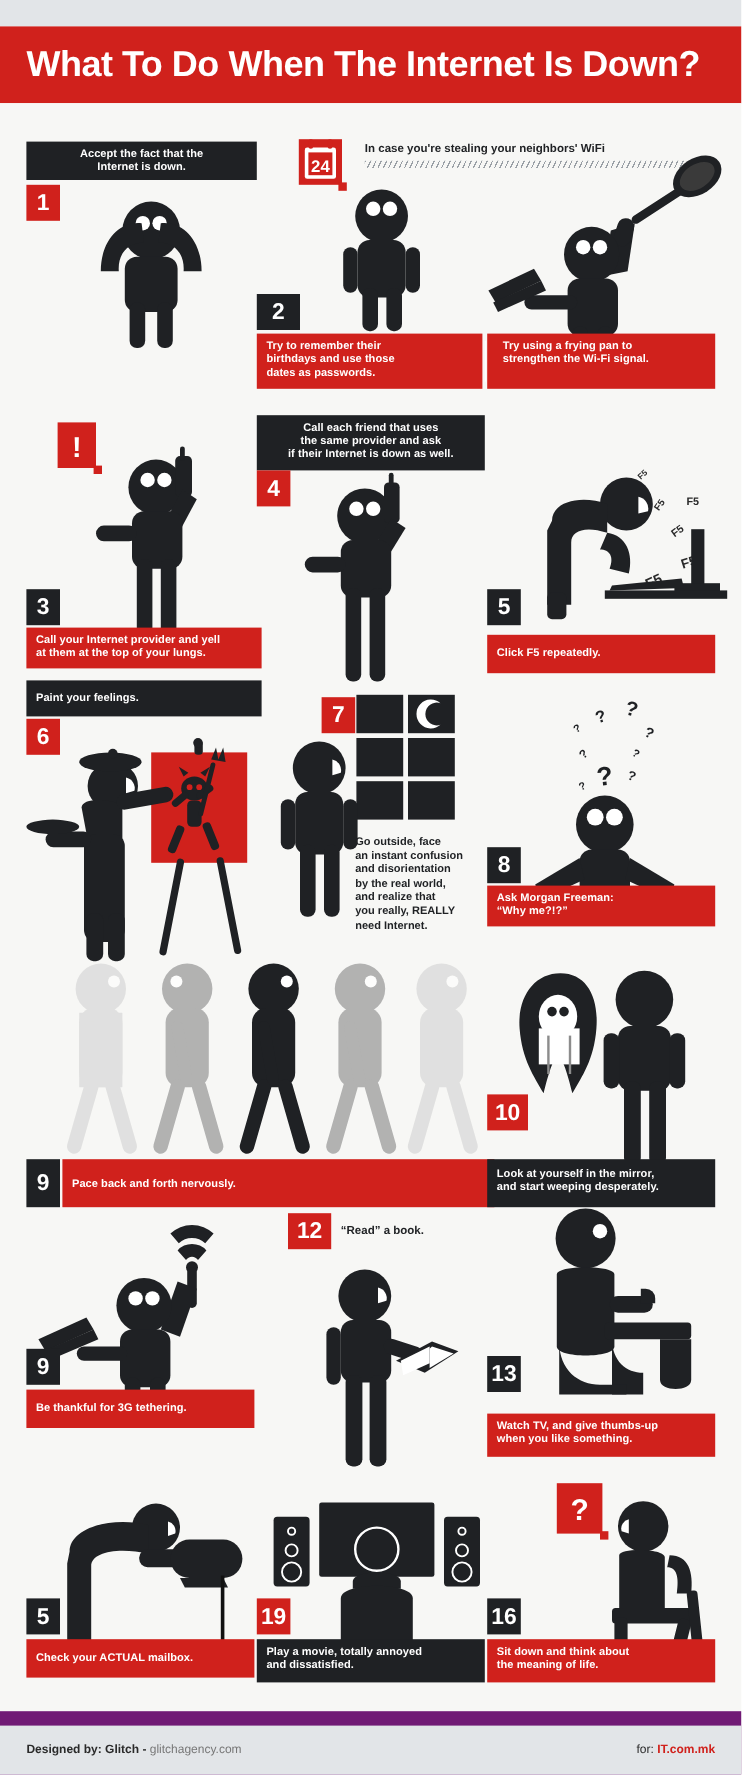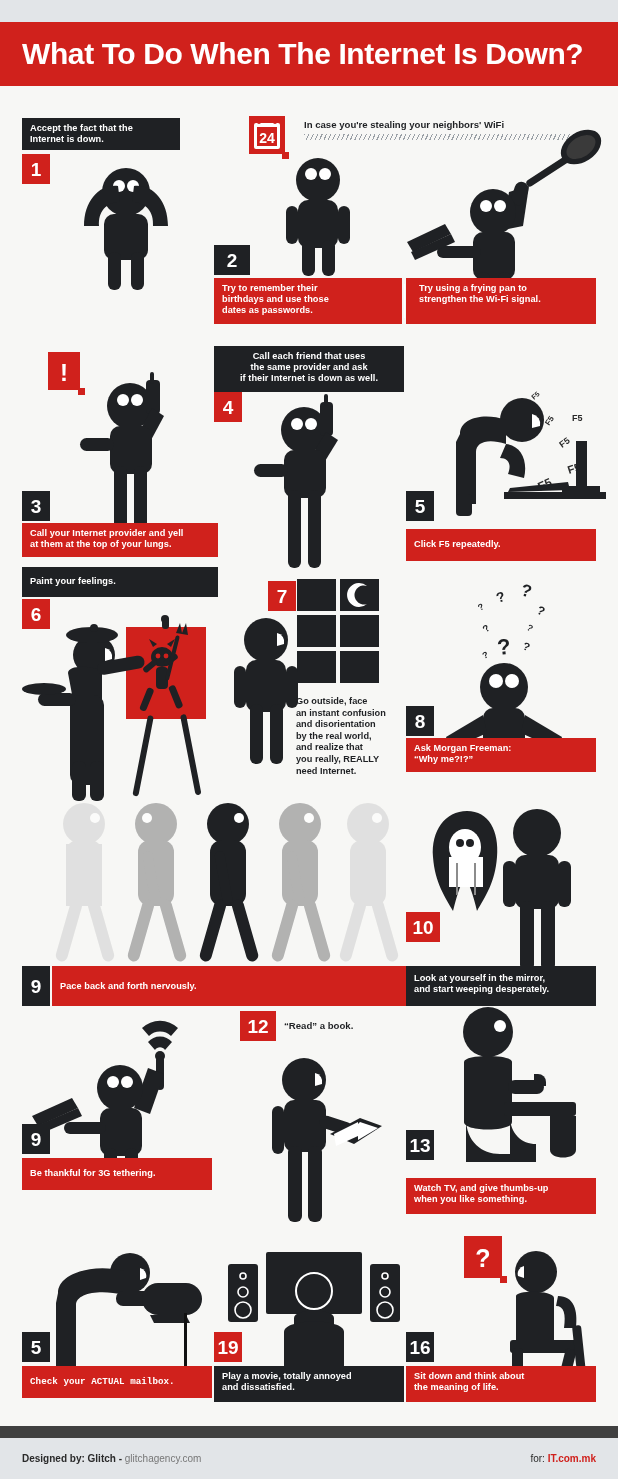--- a/index.html
+++ b/index.html
@@ -35,21 +35,21 @@
     white-space:nowrap;
   }
   
   .canvas{
     position:absolute;left:0;top:86px;width:618px;height:1340px;
     background:#f7f7f5;
   }
   
   .footerwrap{
     position:absolute;left:0;top:1426px;width:618px;height:53px;
-    background:#404040;
+    background:#701a75;
   }
   .footer{
     position:absolute;left:0;top:12px;width:618px;height:41px;
     background:#e2e5e8;
     display:flex;align-items:center;justify-content:space-between;
     padding:0 22px;
     box-sizing:border-box;
     font-size:10px;
     color:#2a2a2a;
   }
@@ -112,21 +112,21 @@
 <div class="page">
 
   <div class="topbar"></div>
 
   <div class="header">
     <h1>What To Do When The Internet Is Down?</h1>
   </div>
 
   <div class="canvas">
 
-    <div class="lbl dark" style="left: 22px; top: 32px; width: 158px; white-space: pre-line;">Accept the fact that the
+    <div class="lbl dark" style="left: 22px; top: 32px; width: 192px; white-space: pre-line; text-align: center;">Accept the fact that the
 Internet is down.</div>
     <div class="num red" style="left:22px;top:68px;">1</div>
 
     <div class="figure" style="left:70px;top:74px;">
       <svg width="112" height="130" viewBox="0 0 112 130">
 
         <circle class="k" cx="56" cy="32" r="24"></circle>
         <circle class="w" cx="49" cy="26" r="6"></circle>
         <circle class="w" cx="63" cy="26" r="6"></circle>
 
@@ -557,21 +557,21 @@
         <path class="k" d="M18 42 C18 22 54 12 84 20 L84 44 C60 38 36 42 36 54 L36 120 L16 120 L16 52 Z"></path>
         <rect class="k" x="76" y="40" width="46" height="15" rx="7"></rect>
 
         <path class="k" d="M118 32 L146 32 a16 16 0 0 1 0 32 L118 64 a16 16 0 0 1 0 -32 z"></path>
         <path class="k" d="M110 64 L146 64 L150 72 L114 72 Z"></path>
         <rect fill="#111" x="144" y="62" width="3" height="58"></rect>
       </svg>
     </div>
 
     <div class="num dark" style="left:22px;top:1246px;">5</div>
-    <div class="lbl red" style="left: 22px; top: 1280px; width: 190px; height: 32px; padding-top: 10px; white-space: pre-line; font-family: Liberation Mono, monospace;">Check your ACTUAL mailbox.</div>
+    <div class="lbl red" style="left: 22px; top: 1280px; width: 190px; height: 32px; padding-top: 10px; white-space: pre-line;">Check your ACTUAL mailbox.</div>
 
     <div class="figure" style="left:222px;top:1162px;">
       <svg width="180" height="125" viewBox="0 0 180 125">
 
         <rect class="k" x="44" y="4" width="96" height="62" rx="2"></rect>
 
         <rect class="k" x="6" y="16" width="30" height="58" rx="3"></rect>
         <circle fill="none" stroke="#fff" stroke-width="1.6" cx="21" cy="28" r="3"></circle>
         <circle fill="none" stroke="#fff" stroke-width="1.6" cx="21" cy="44" r="5"></circle>
         <circle fill="none" stroke="#fff" stroke-width="1.6" cx="21" cy="62" r="8"></circle>

